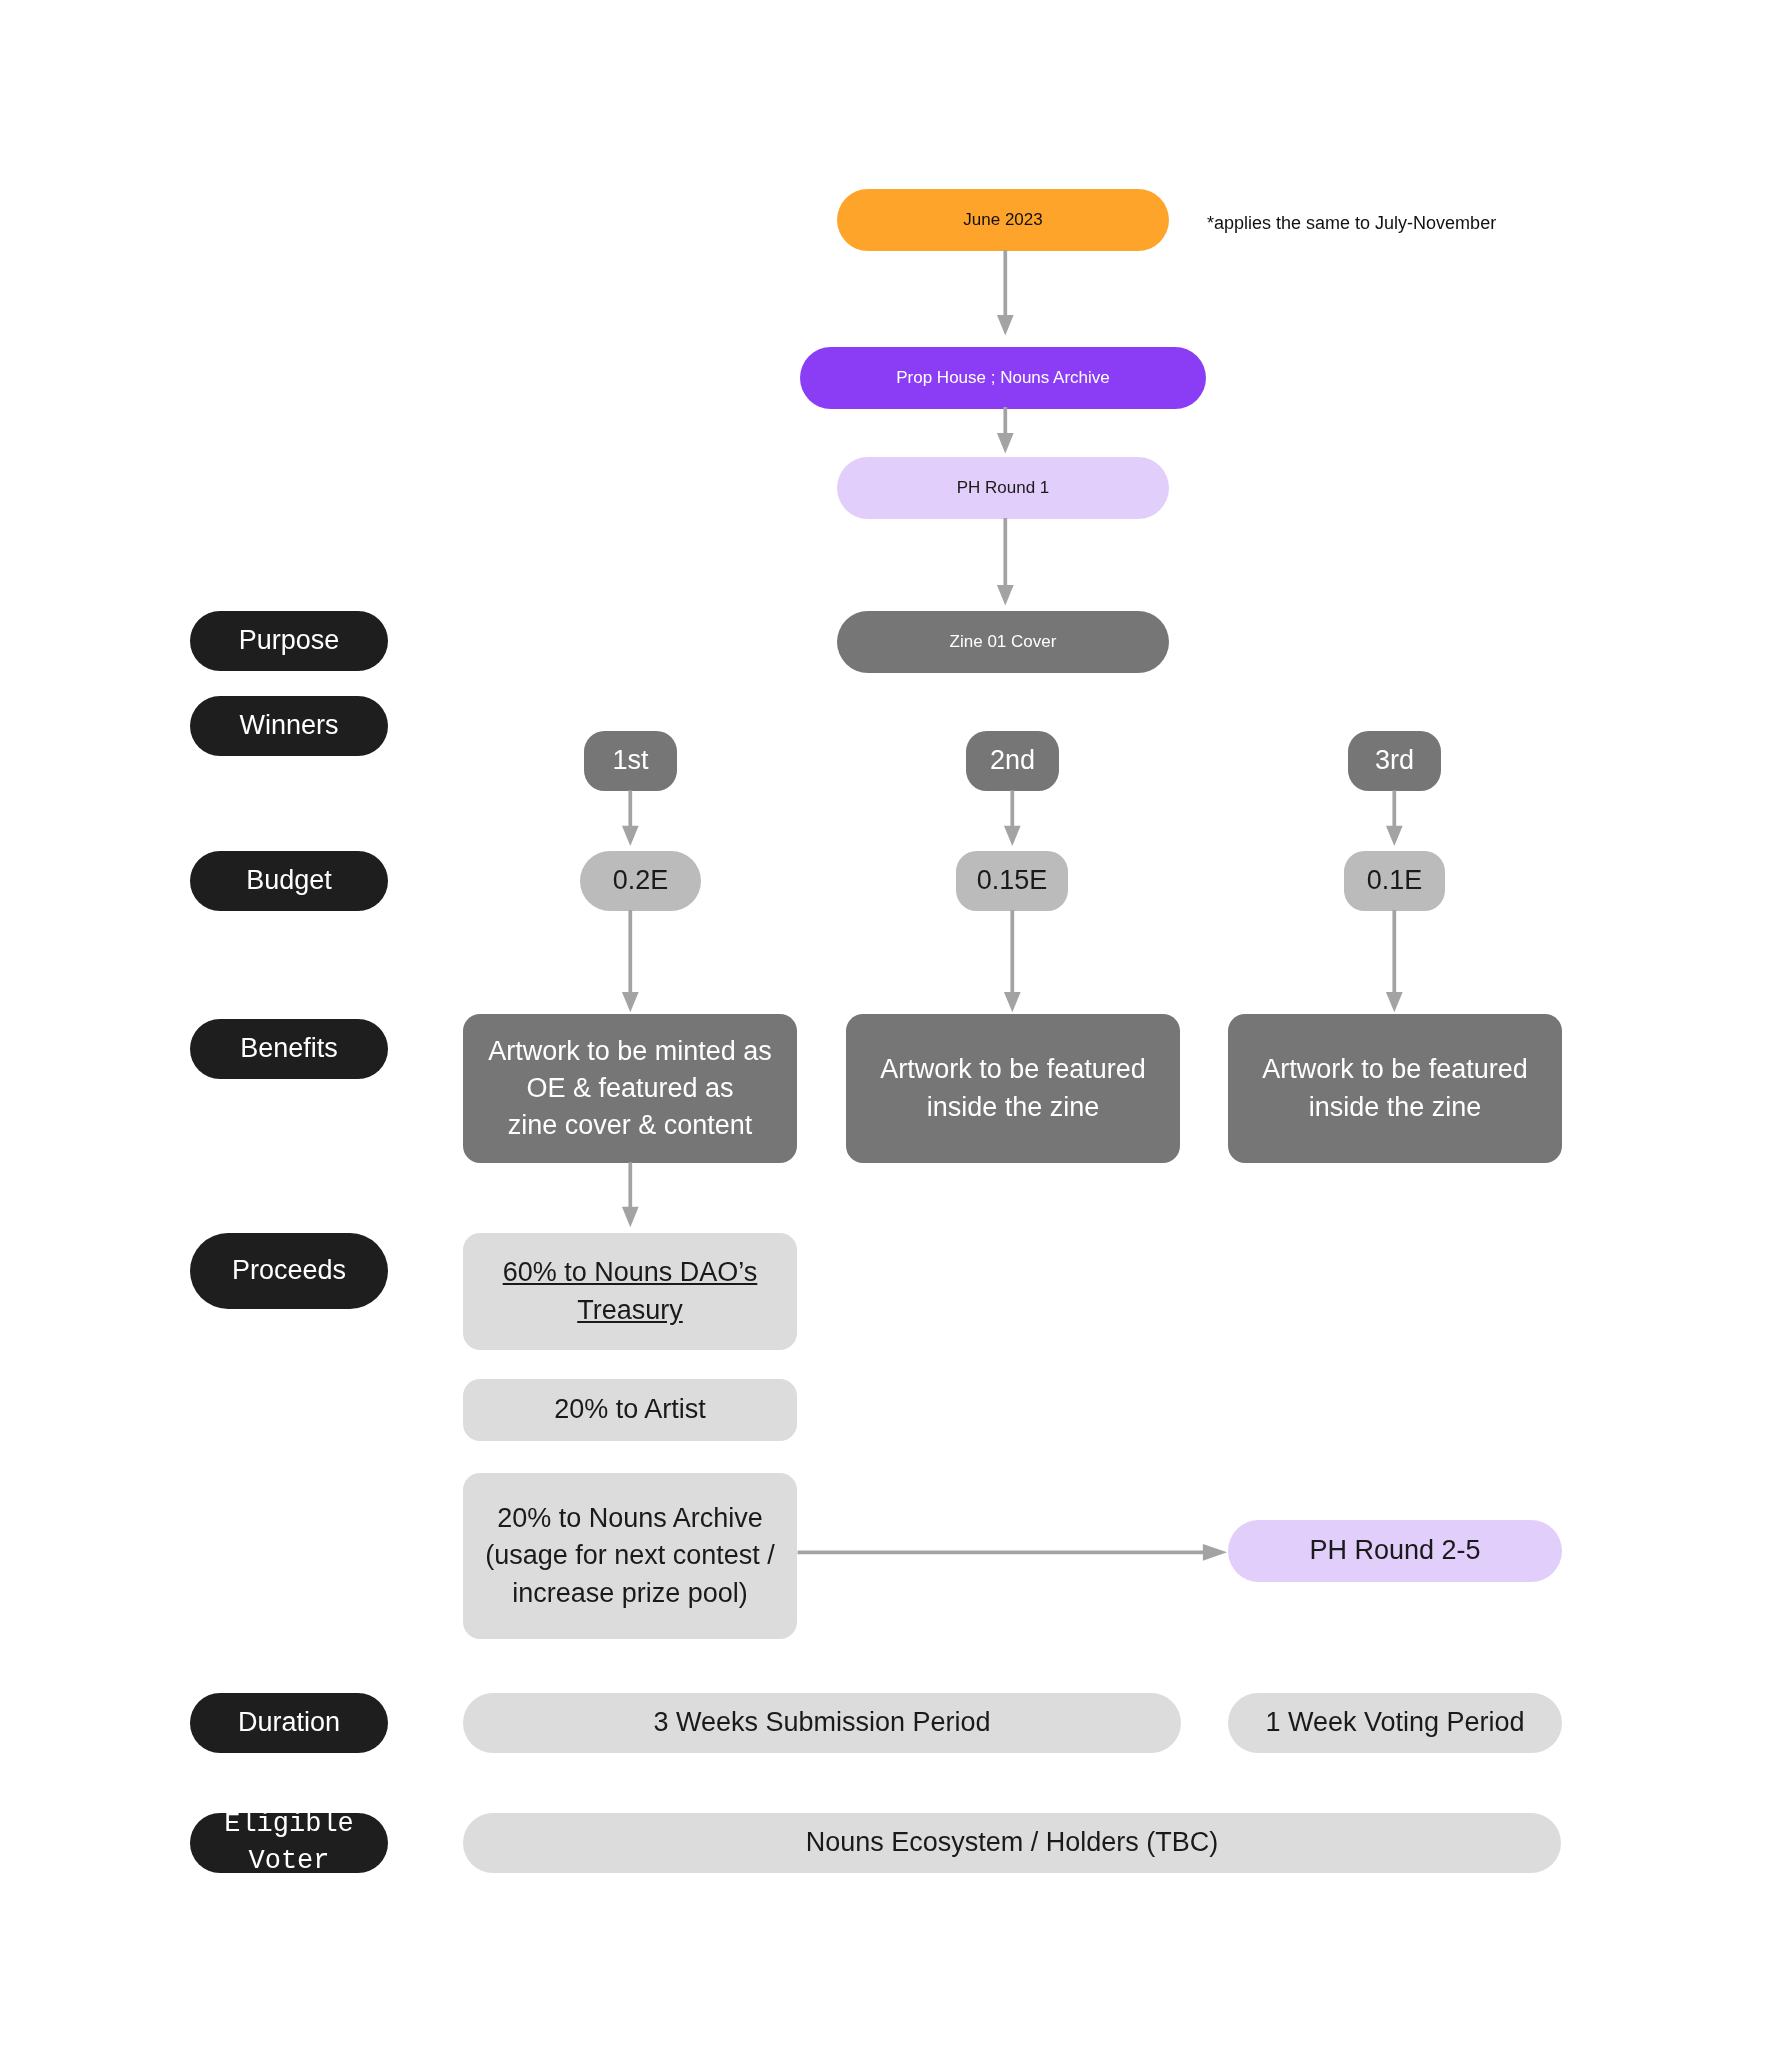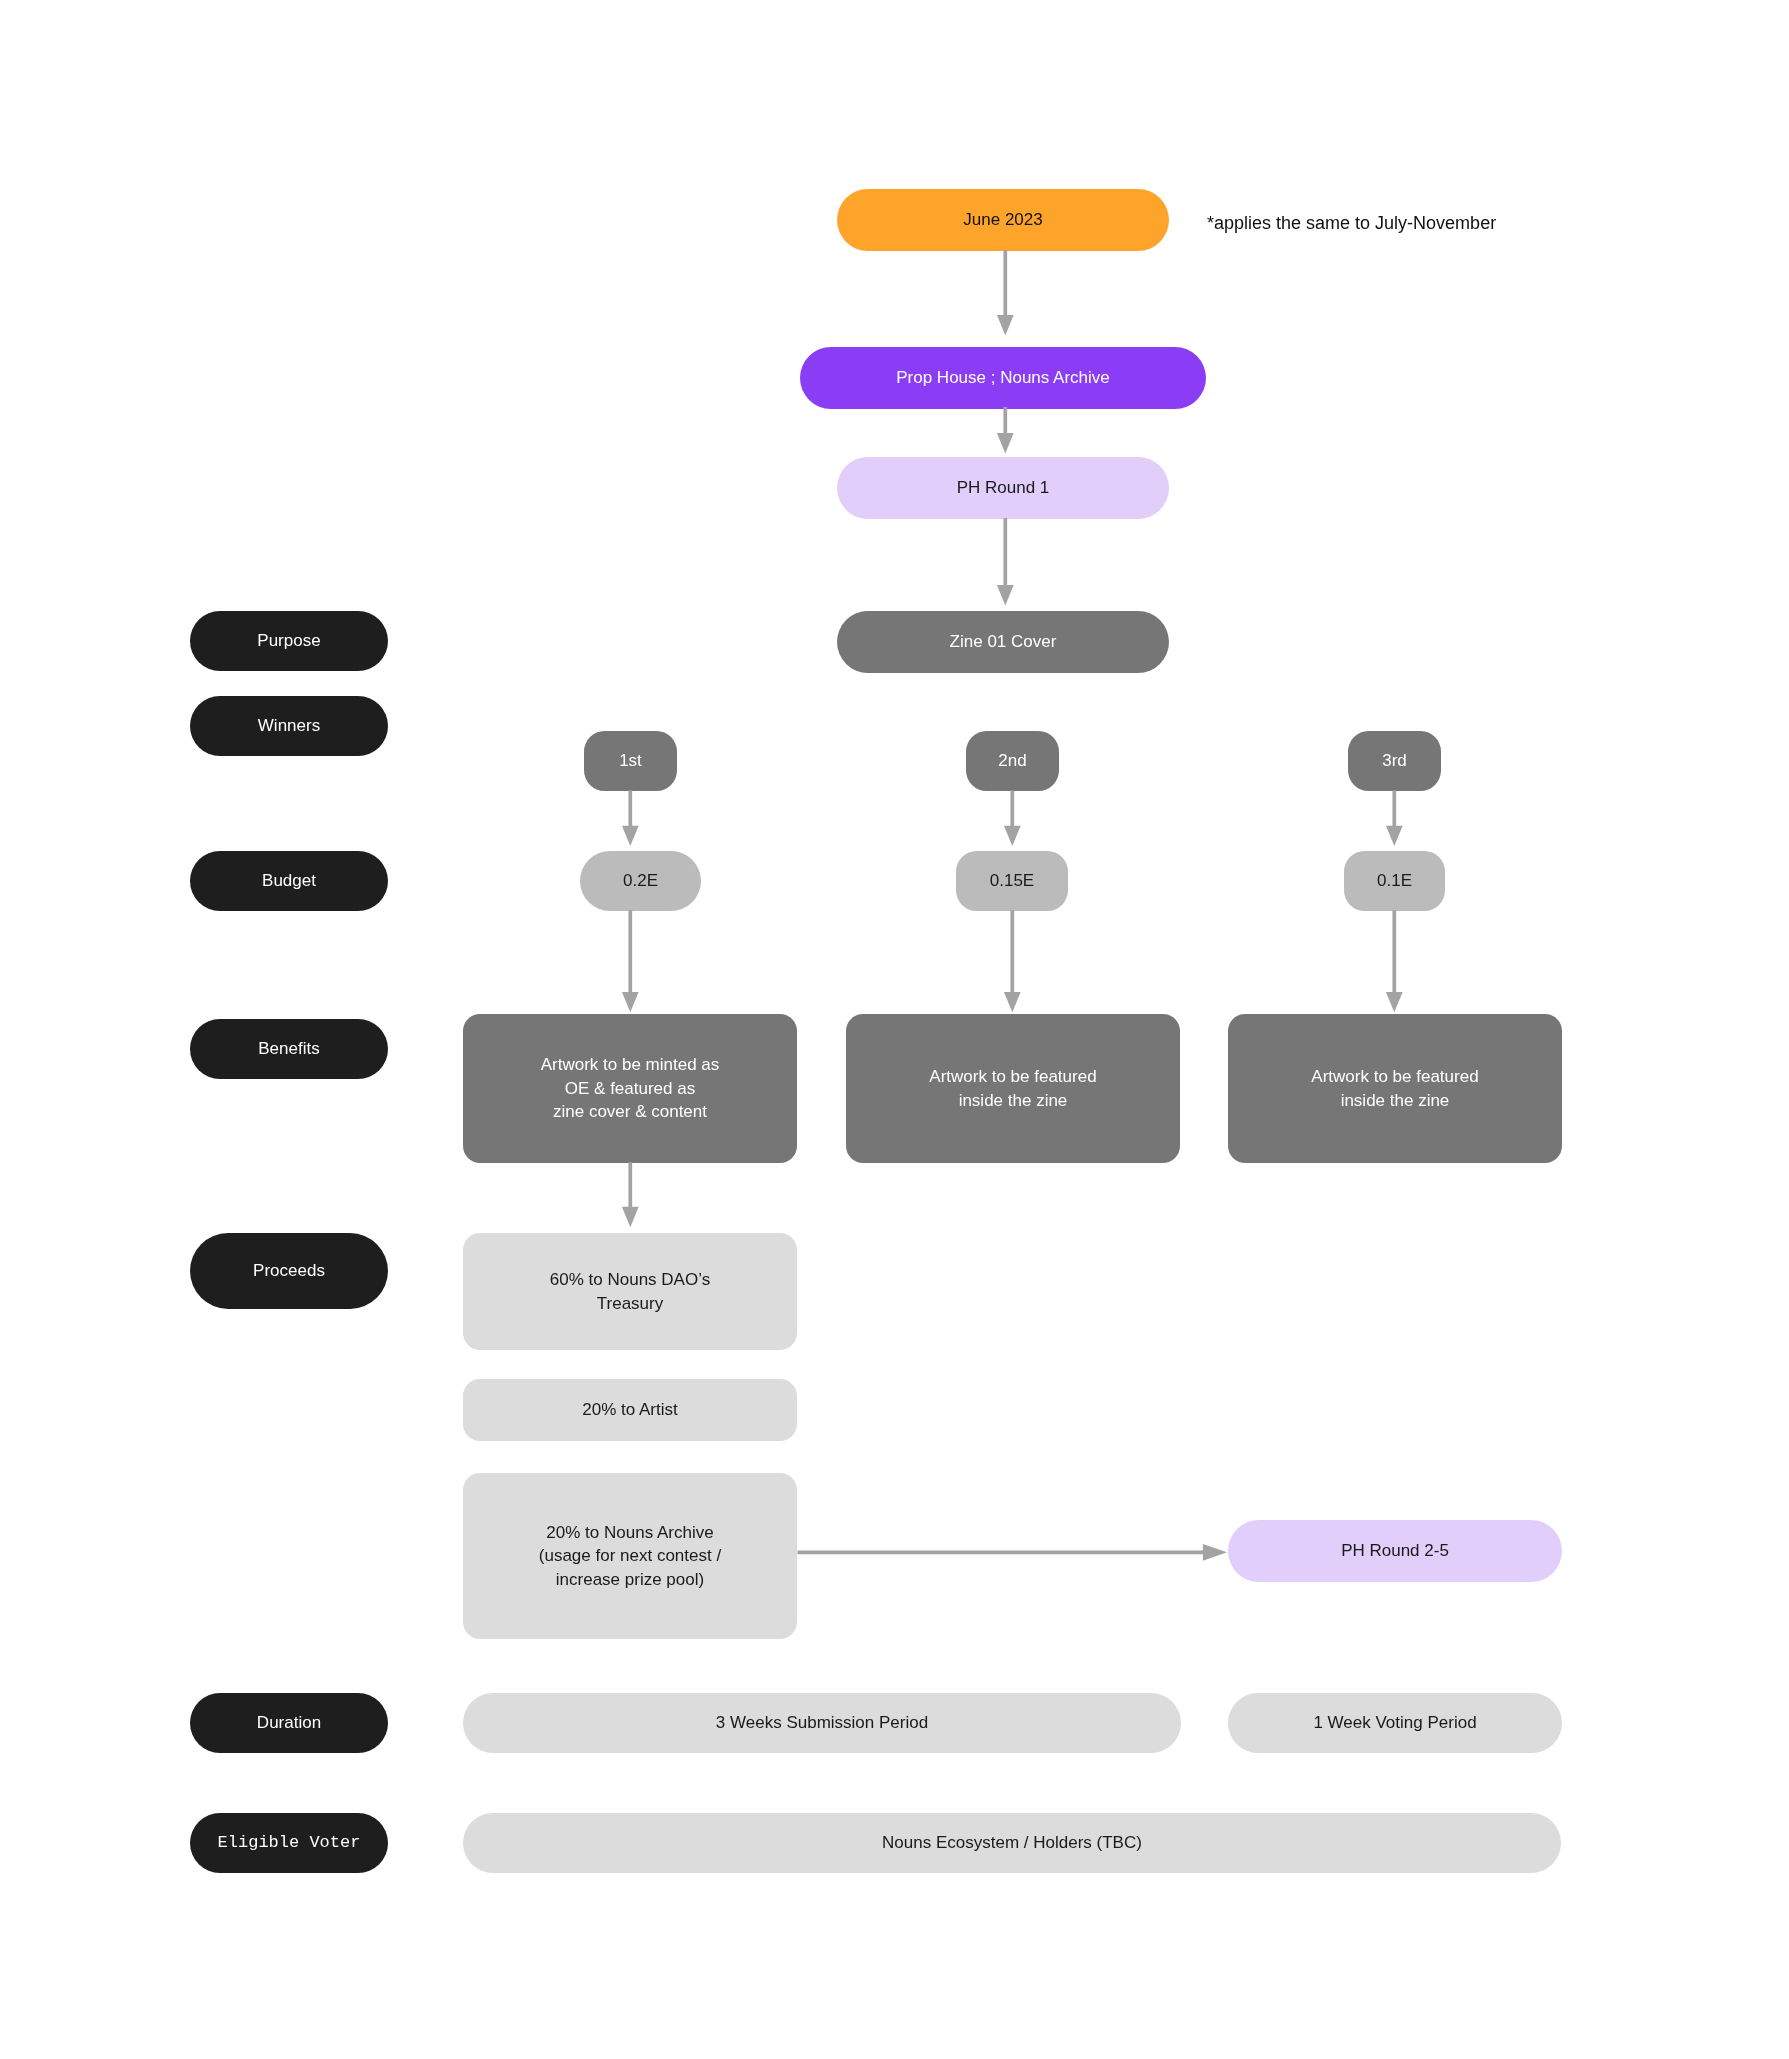--- a/index.html
+++ b/index.html
@@ -35,21 +35,21 @@
   .pill { border-radius: 931px; }
 
   
   .n-orange      { background: #FFA42B; color: #111111; }
   .n-purple      { background: #8B3DF5; color: #ffffff; }
   .n-lightpurple { background: #E2CEFB; color: #1a1a1a; }
   .n-dark        { background: #1E1E1E; color: #ffffff; }
   .n-gray        { background: #767676; color: #ffffff; }
   .n-midgray     { background: #BBBBBB; color: #1a1a1a; }
   .n-lightgray   { background: #DCDCDC; color: #1a1a1a; }
-  .fs-24 { font-size: 17px; }
+  .fs-24 { font-size: 27px; }
   .fs-25 { font-size: 17px; }
 
   .note {
     position: absolute;
     font-size: 18px;
     color: #111111;
     white-space: nowrap;
   }
 
   
@@ -143,21 +143,21 @@
   <div class="node n-gray fs-24" style="left:846px; top:1014px; width:334px; height:149px;">Artwork to be featured
 inside the zine</div>
   <div class="node n-gray fs-24" style="left:1228px; top:1014px; width:334px; height:149px;">Artwork to be featured
 inside the zine</div>
 
   <svg class="edge" style="left:621px; top:1162px; width:18.6px; height:71px;" viewBox="0 0 20 76" width="18.6" height="71">
     <line x1="10" y1="0" x2="10" y2="54"></line>
     <polygon points="1,48 19,48 10,70"></polygon>
   </svg>
 
-  <div class="node n-lightgray fs-24" style="left:463px; top:1233px; width:334px; height:117px;">60% to Nouns DAO’s
+  <div class="node n-lightgray fs-24" style="left:463px; top:1233px; width:334px; height:117px;text-decoration:underline;">60% to Nouns DAO’s
 Treasury</div>
   <div class="node n-lightgray fs-24" style="left:463px; top:1379px; width:334px; height:62px;">20% to Artist</div>
   <div class="node n-lightgray fs-24" style="left:463px; top:1473px; width:334px; height:166px;">20% to Nouns Archive
 (usage for next contest /
 increase prize pool)</div>
 
   <svg class="edge" style="left:797px; top:1543px; width:438px; height:18.6px;" viewBox="0 0 470 20" width="438" height="18.6">
     <line x1="0" y1="10" x2="442" y2="10"></line>
     <polygon points="436,1 436,19 462,10"></polygon>
   </svg>

